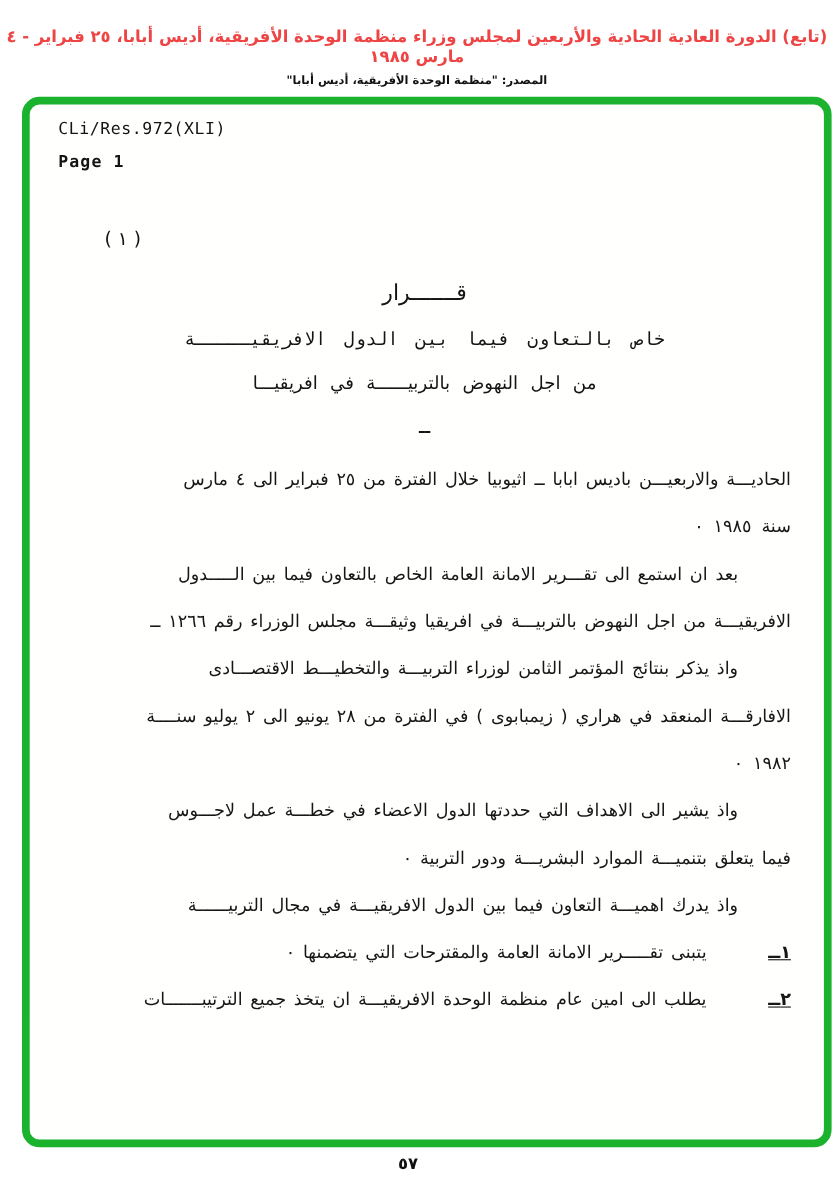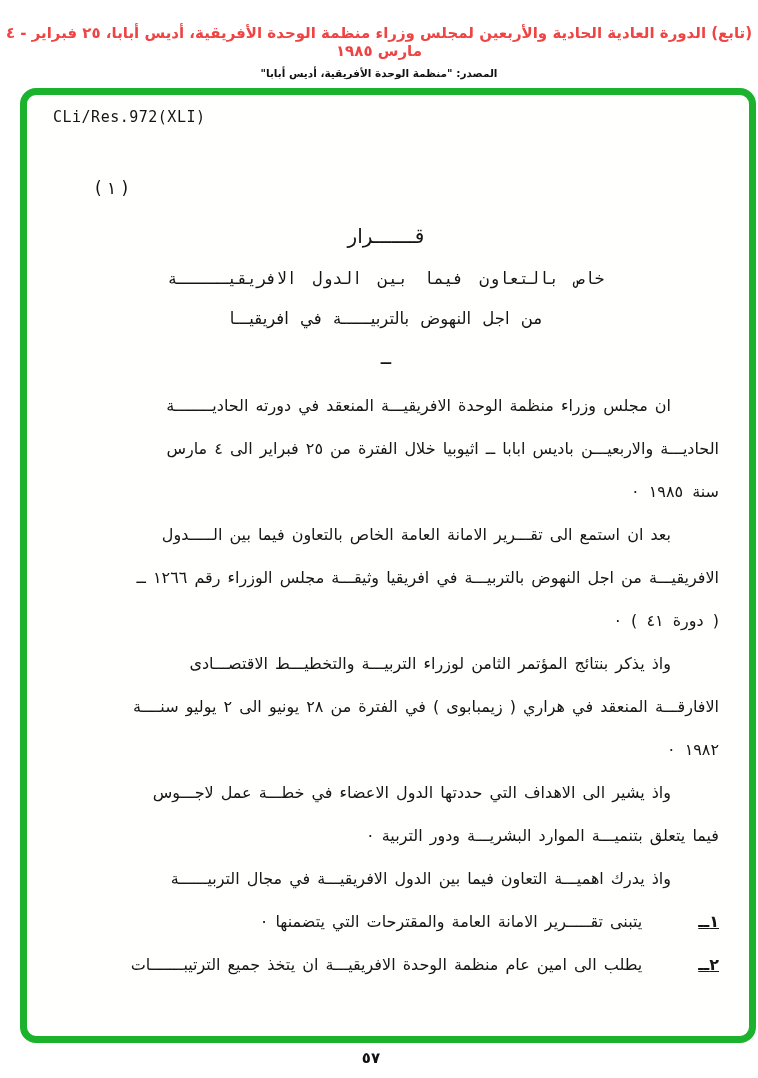--- a/index.html
+++ b/index.html
@@ -55,36 +55,35 @@
 
 <div class="viewport">
 
   <div class="header">
     <div class="header-line1">(تابع)  الدورة العادية الحادية والأربعين لمجلس وزراء منظمة الوحدة الأفريقية، أديس أبابا، ٢٥ فبراير - ٤ مارس ١٩٨٥</div>
     <div class="header-source">المصدر:  "منظمة الوحدة الأفريقية، أديس أبابا"</div>
   </div>
 
   <div class="doc-frame" style="--frame-green: #1bb32d; border-color: rgb(27, 179, 45);">
     <div class="doc-ref">CLi/Res.972(XLI)</div>
+    <div class="doc-pagelabel">Page 1</div>
 
     <div class="doc-number">( ١ )</div>
 
     <div class="title title-main">قـــــــرار</div>
     <div class="title title-2">خاص  بالتعاون فيما بين  الدول الافريقيـــــة</div>
     <div class="title title-3">من  اجل النهوض  بالتربيــــــة  في افريقيـــا</div>
 
     <div class="sep">ــ</div>
 
     <div class="body-block">
-        <div class="bline first">ان مجلس وزراء منظمة الوحدة الافريقيـــة المنعقد في دورته الحاديــــــــة</div>
         <div class="bline full">الحاديـــة والاربعيـــن باديس ابابا ــ اثيوبيا خلال الفترة من ٢٥ فبراير الى ٤ مارس</div>
         <div class="bline short">سنة ١٩٨٥ ٠</div>
         <div class="bline first">بعد ان استمع الى تقـــرير الامانة العامة الخاص بالتعاون فيما بين الـــــدول</div>
         <div class="bline full">الافريقيـــة من اجل النهوض بالتربيـــة في افريقيا وثيقـــة مجلس الوزراء رقم ١٢٦٦ ــ</div>
-        <div class="bline short">( دورة ٤١ ) ٠</div>
         <div class="bline first">واذ يذكر بنتائج المؤتمر الثامن لوزراء التربيـــة والتخطيـــط الاقتصـــادى</div>
         <div class="bline full">الافارقـــة المنعقد في هراري ( زيمبابوى ) في الفترة من ٢٨ يونيو الى ٢ يوليو سنــــة</div>
         <div class="bline short">١٩٨٢ ٠</div>
         <div class="bline first">واذ يشير الى الاهداف التي حددتها الدول الاعضاء في خطـــة عمل لاجـــوس</div>
         <div class="bline full">فيما يتعلق بتنميـــة الموارد البشريـــة ودور التربية ٠</div>
         <div class="bline first">واذ يدرك  اهميـــة التعاون فيما بين الدول الافريقيـــة في مجال التربيــــــة</div>
         <div class="item-row">
           <span class="item-num">١ــ</span>
           <span class="item-text">يتبنى  تقـــــرير الامانة العامة والمقترحات التي يتضمنها ٠</span>
         </div>

